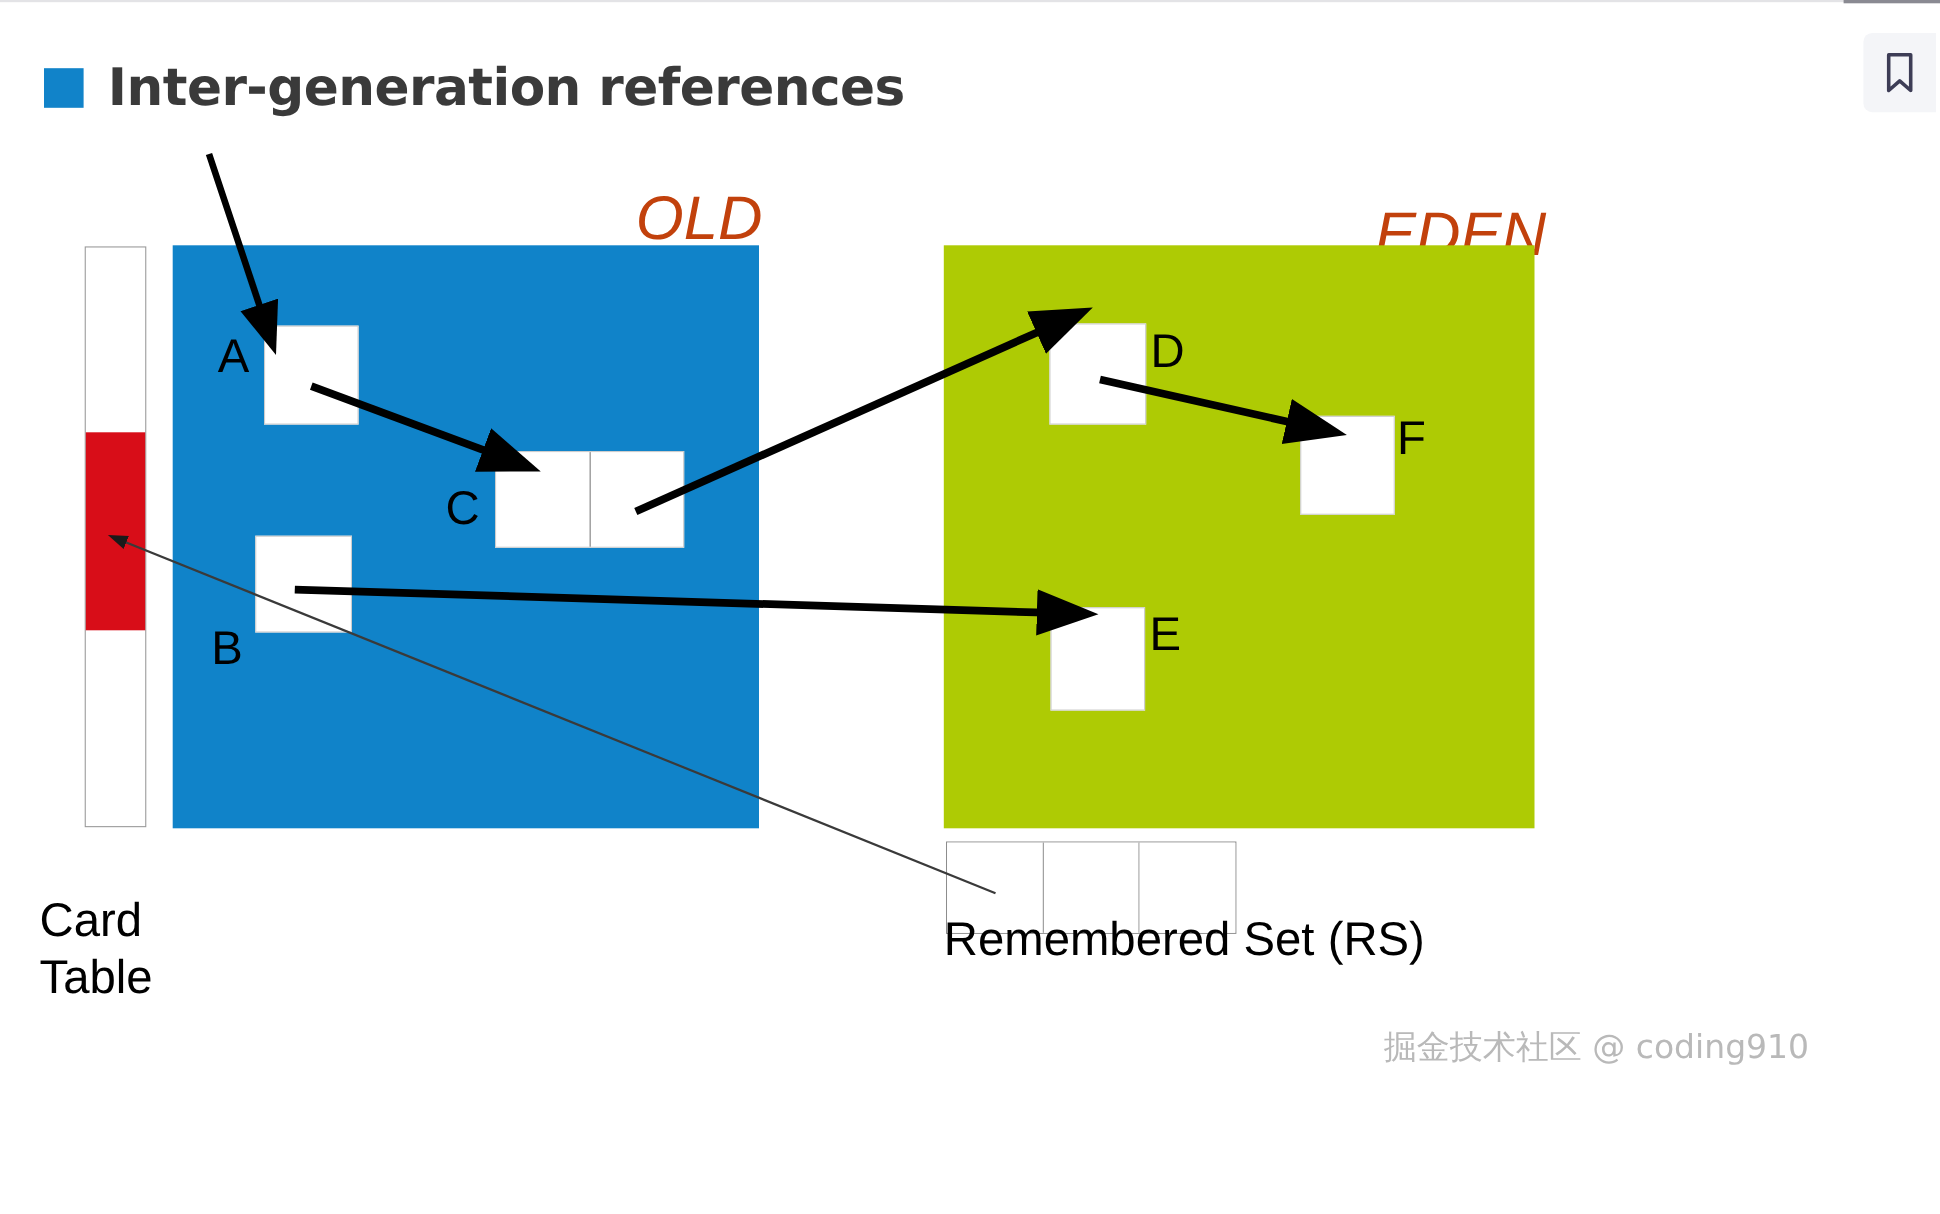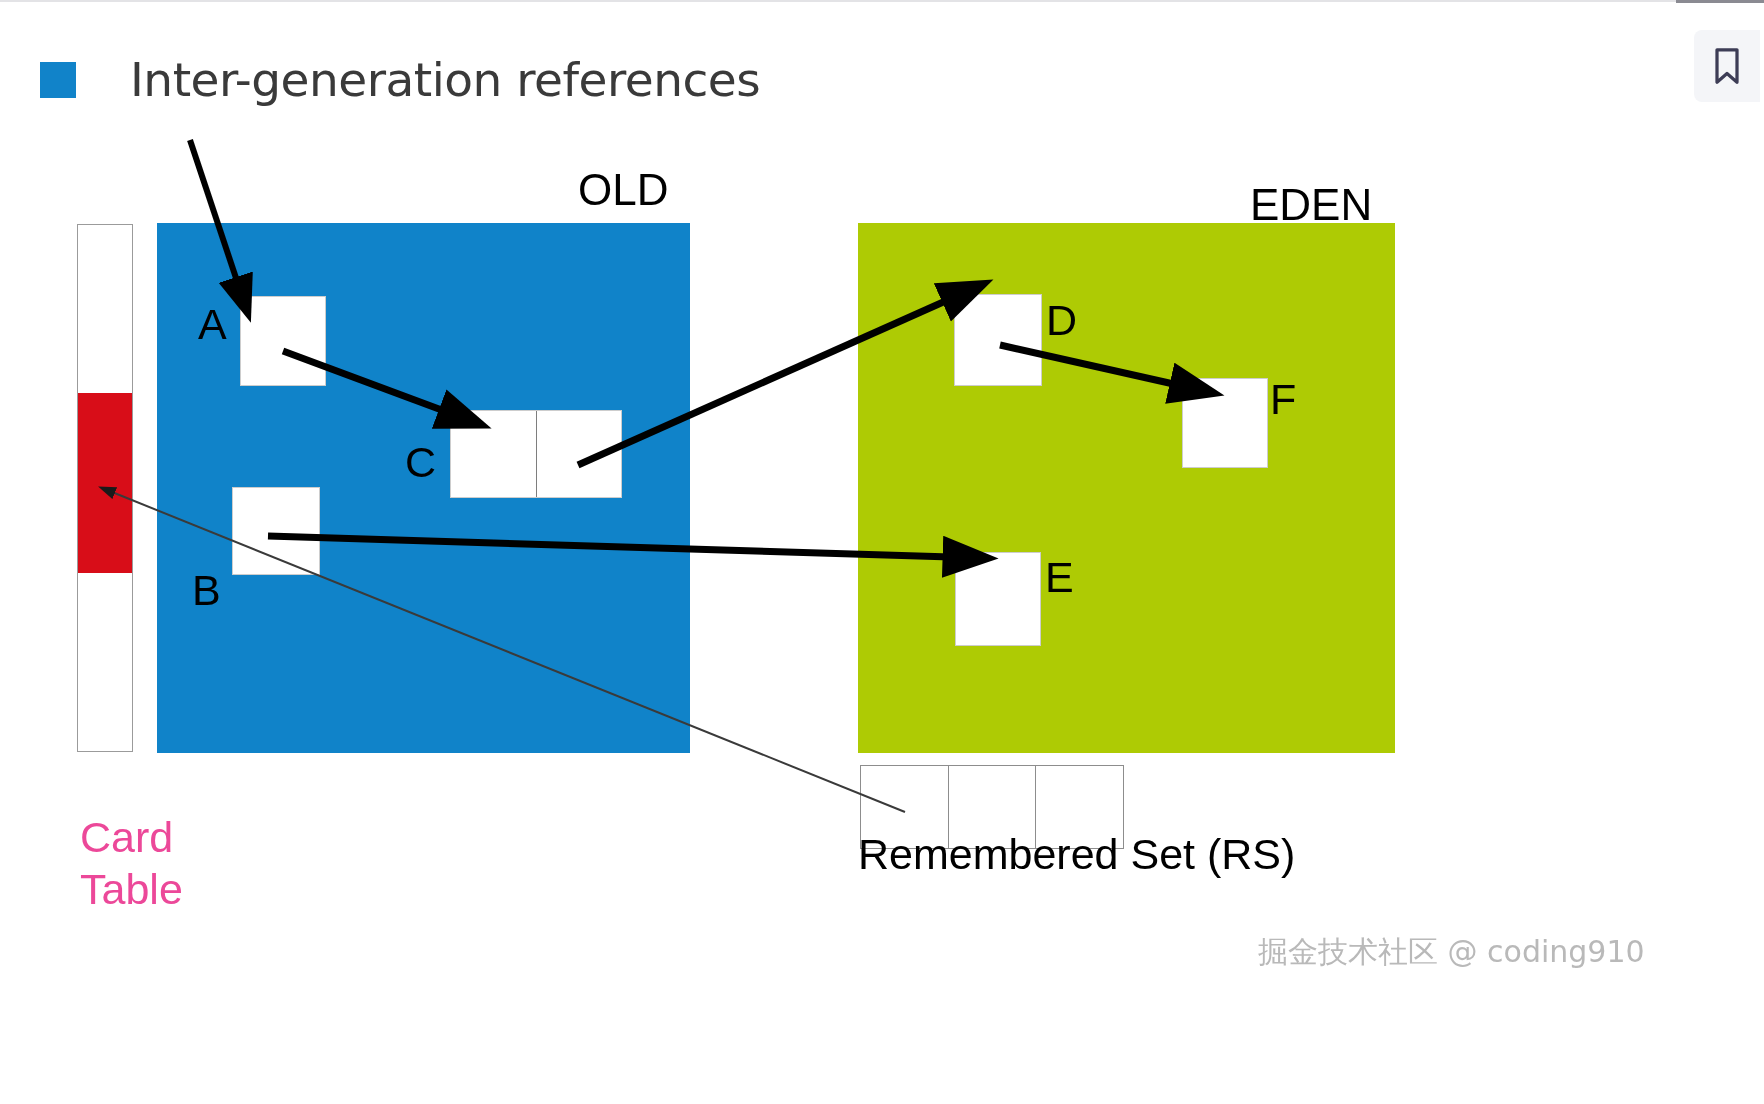--- a/index.html
+++ b/index.html
@@ -47,35 +47,35 @@
     left: 40px; top: 52px;
     display: flex; align-items: center; gap: 22px;
   }
   .title-bullet {
     width: 36px; height: 36px;
     background: #1183c9;
     flex: 0 0 auto;
   }
   .title-text {
     font-size: 47px;
-    font-weight: normal;
+    font-weight: bold;
     color: #3a3a3a;
     letter-spacing: -0.5px;
     white-space: nowrap;
     font-family: "DejaVu Sans", "Liberation Sans", sans-serif;
-    margin-left: 32px;
   }
 
   
   .region-label {
     position: absolute;
-    font-size: 44px;
-    color: #000000;
-    white-space: nowrap;
-    font-family: "Liberation Sans", "DejaVu Sans", sans-serif;
+    font-size: 56px;
+    color: #c2410c;
+    white-space: nowrap;
+    font-family: "Liberation Sans", "DejaVu Sans", sans-serif;
+    font-style: italic;
   }
   #label-old  { left: 578px;  top: 165px; }
   #label-eden { left: 1250px; top: 180px; }
 
   
   .card-table {
     position: absolute;
     left: 77px; top: 224px;
     width: 56px; height: 528px;
     background: #ffffff;
@@ -85,24 +85,23 @@
     position: absolute;
     left: 0; top: 168px;
     width: 100%; height: 180px;
     background: #d80d18;
   }
   .card-table-label {
     position: absolute;
     left: 36px; top: 812px;
     font-size: 43px;
     line-height: 1.2;
-    color: #ec4899;
+    color: #000000;
     white-space: pre;
     font-family: "Liberation Sans", "DejaVu Sans", sans-serif;
-    margin-left: 44px;
   }
 
   
   .region {
     position: absolute;
   }
   #region-old {
     left: 157px; top: 223px;
     width: 533px; height: 530px;
     background: #1083c9;

